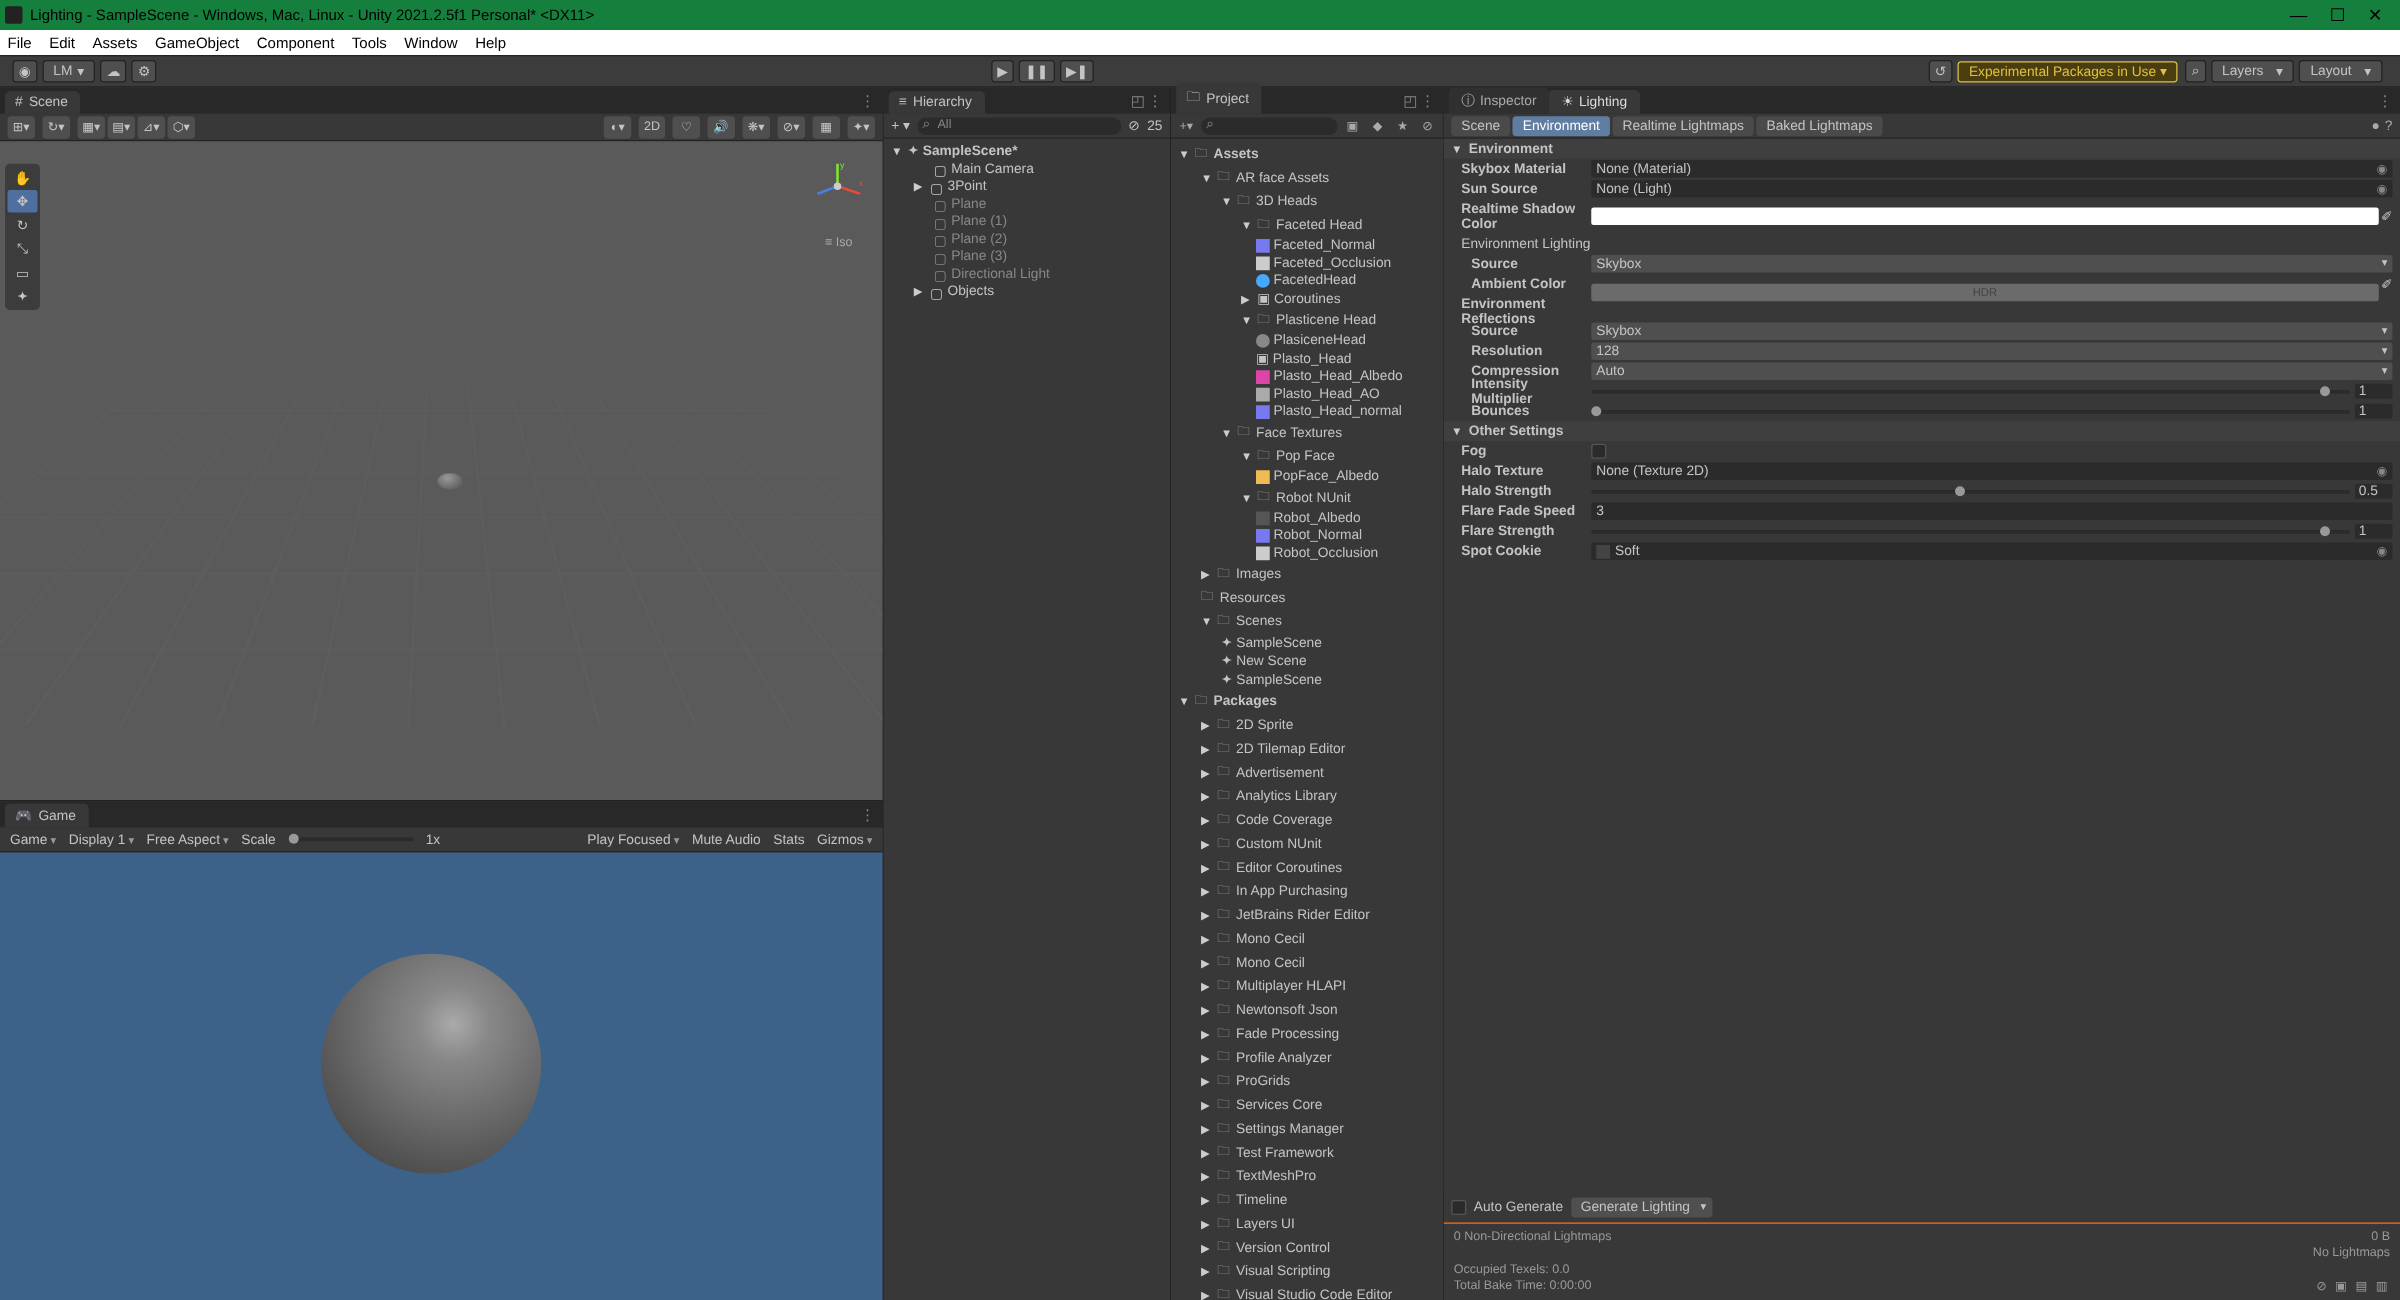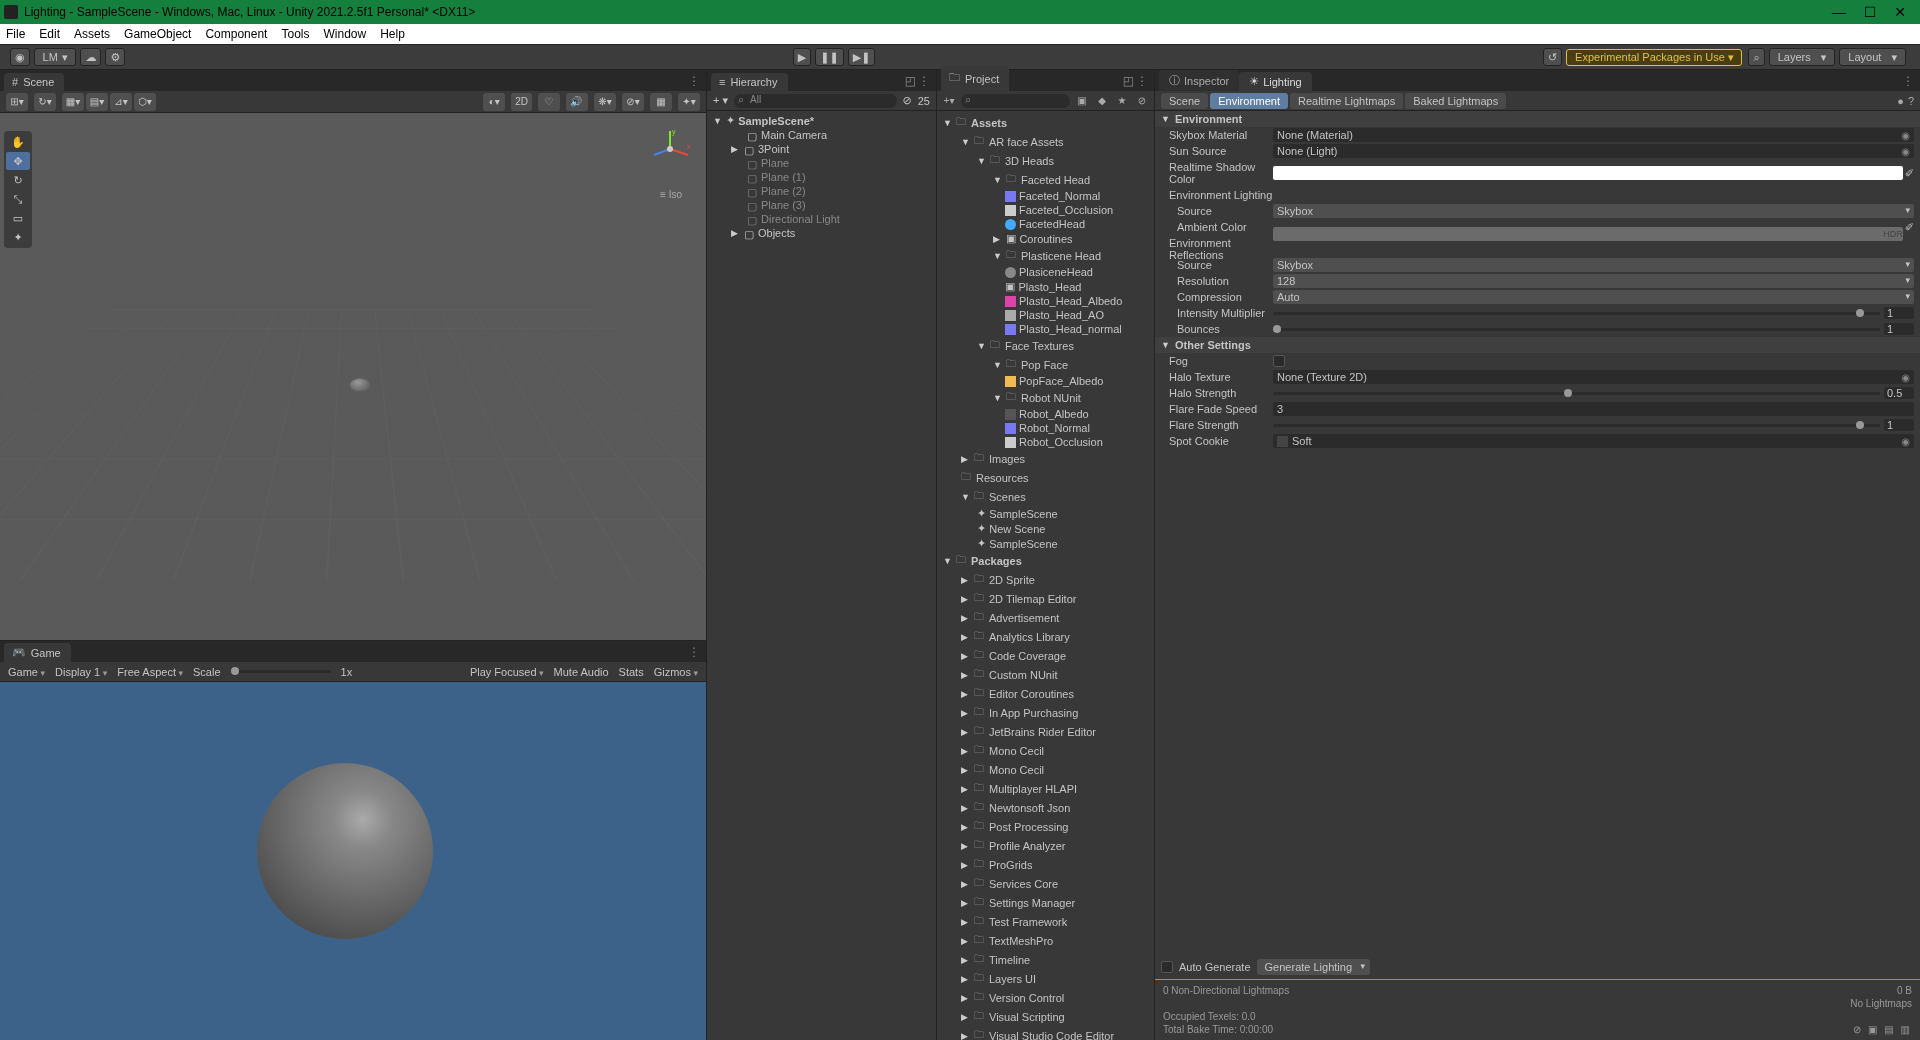--- a/index.html
+++ b/index.html
@@ -69,27 +69,27 @@
 
 .subtabs { height: 20px; background: #383838; display: flex; align-items: center; padding: 2px 6px; gap: 2px; border-bottom: 1px solid #222; }
 .subtab { background: #4a4a4a; padding: 2px 8px; border-radius: 3px; font-size: 11px; }
 .subtab.sel { background: #5f7da0; color: #fff; }
 .cog-ic { margin-left: auto; font-size: 11px; color: #aaa; display: flex; gap: 4px; }
 
 .inspector { flex: 1; background: #383838; overflow: auto; padding-bottom: 6px; }
 .sect-hdr { background: #3f3f3f; padding: 2px 6px; font-weight: bold; font-size: 11px; display: flex; align-items: center; gap: 4px; }
 .prop { display: flex; align-items: center; padding: 1px 6px; height: 16px; }
 .prop .label { width: 112px; flex-shrink: 0; font-size: 11px; }
-.prop .label.ind { padding-left: 8px; }
+.prop .label.ind { padding-left: 8px; font-weight: bold; }
 .obj-field { flex: 1; background: #2b2b2b; border-radius: 2px; padding: 1px 4px; font-size: 11px; display: flex; align-items: center; }
 .obj-field .circ { margin-left: auto; font-size: 10px; color: #888; }
 .dd-field { flex: 1; background: #4f4f4f; border-radius: 2px; padding: 1px 4px; font-size: 11px; position: relative; }
 .dd-field::after { content: "▾"; position: absolute; right: 4px; top: 1px; font-size: 9px; }
 .color-swatch { flex: 1; height: 14px; background: #fff; border-radius: 2px; margin-right: 2px; }
-.color-swatch.gray { background: #6b6b6b; position: relative; text-align: right; color: #444; font-size: 9px; line-height: 14px; margin-top: 13px; }
+.color-swatch.gray { background: #6b6b6b; position: relative; text-align: center; color: #444; font-size: 9px; line-height: 14px; margin-top: 13px; }
 .slider-row { flex: 1; display: flex; align-items: center; gap: 4px; }
 .slider { flex: 1; height: 3px; background: #2b2b2b; border-radius: 2px; position: relative; }
 .slider .knob { position: absolute; width: 8px; height: 8px; background: #999; border-radius: 50%; top: -3px; }
 .num-box { width: 30px; background: #2b2b2b; border-radius: 2px; padding: 0 3px; font-size: 11px; text-align: left; }
 .check { width: 12px; height: 12px; background: #2b2b2b; border: 1px solid #555; border-radius: 2px; }
 
 .light-footer { padding: 4px 8px; font-size: 10px; color: #999; border-top: 1px solid #f97316; }
 .light-footer .row { display: flex; justify-content: space-between; padding: 1px 0; }
 .gen-row { display: flex; align-items: center; gap: 6px; padding: 4px 6px; }
 .gen-btn { background: #4f4f4f; border-radius: 3px; padding: 2px 18px 2px 8px; font-size: 11px; position: relative; }
@@ -484,21 +484,21 @@
             <span>Multiplayer HLAPI</span>
           </div>
           <div class="tree-row ind1">
             <span class="tog">▶</span>
             <span class="folder-ic"></span>
             <span>Newtonsoft Json</span>
           </div>
           <div class="tree-row ind1">
             <span class="tog">▶</span>
             <span class="folder-ic"></span>
-            <span>Post Processing</span>
+            <span>Fade Processing</span>
           </div>
           <div class="tree-row ind1">
             <span class="tog">▶</span>
             <span class="folder-ic"></span>
             <span>Profile Analyzer</span>
           </div>
           <div class="tree-row ind1">
             <span class="tog">▶</span>
             <span class="folder-ic"></span>
             <span>ProGrids</span>

